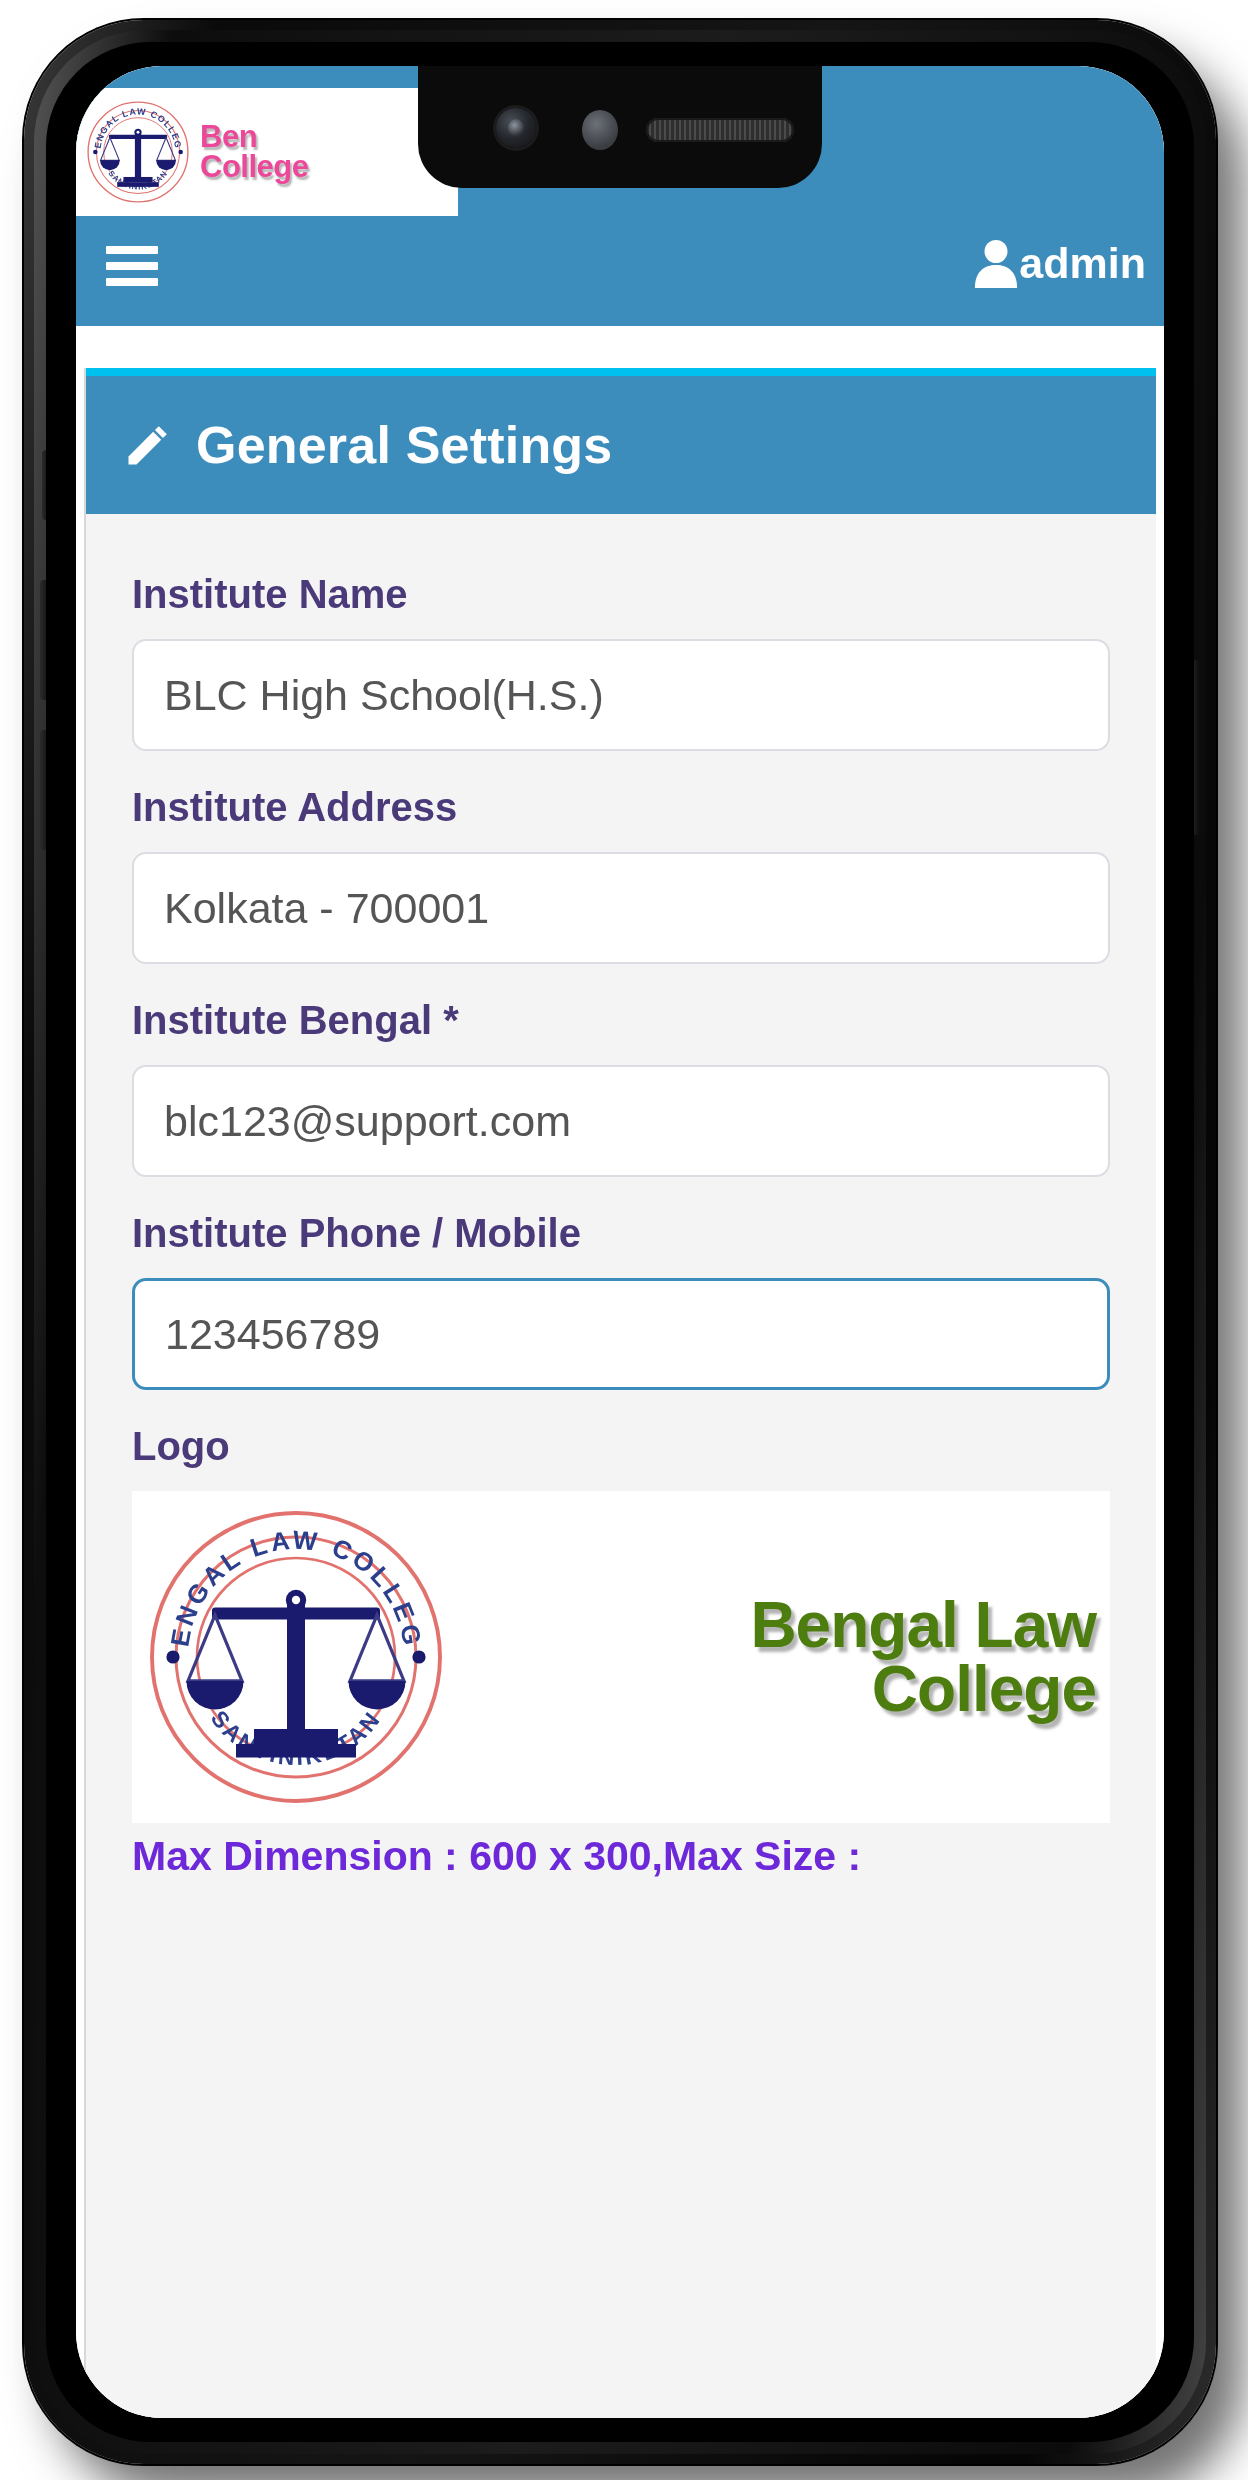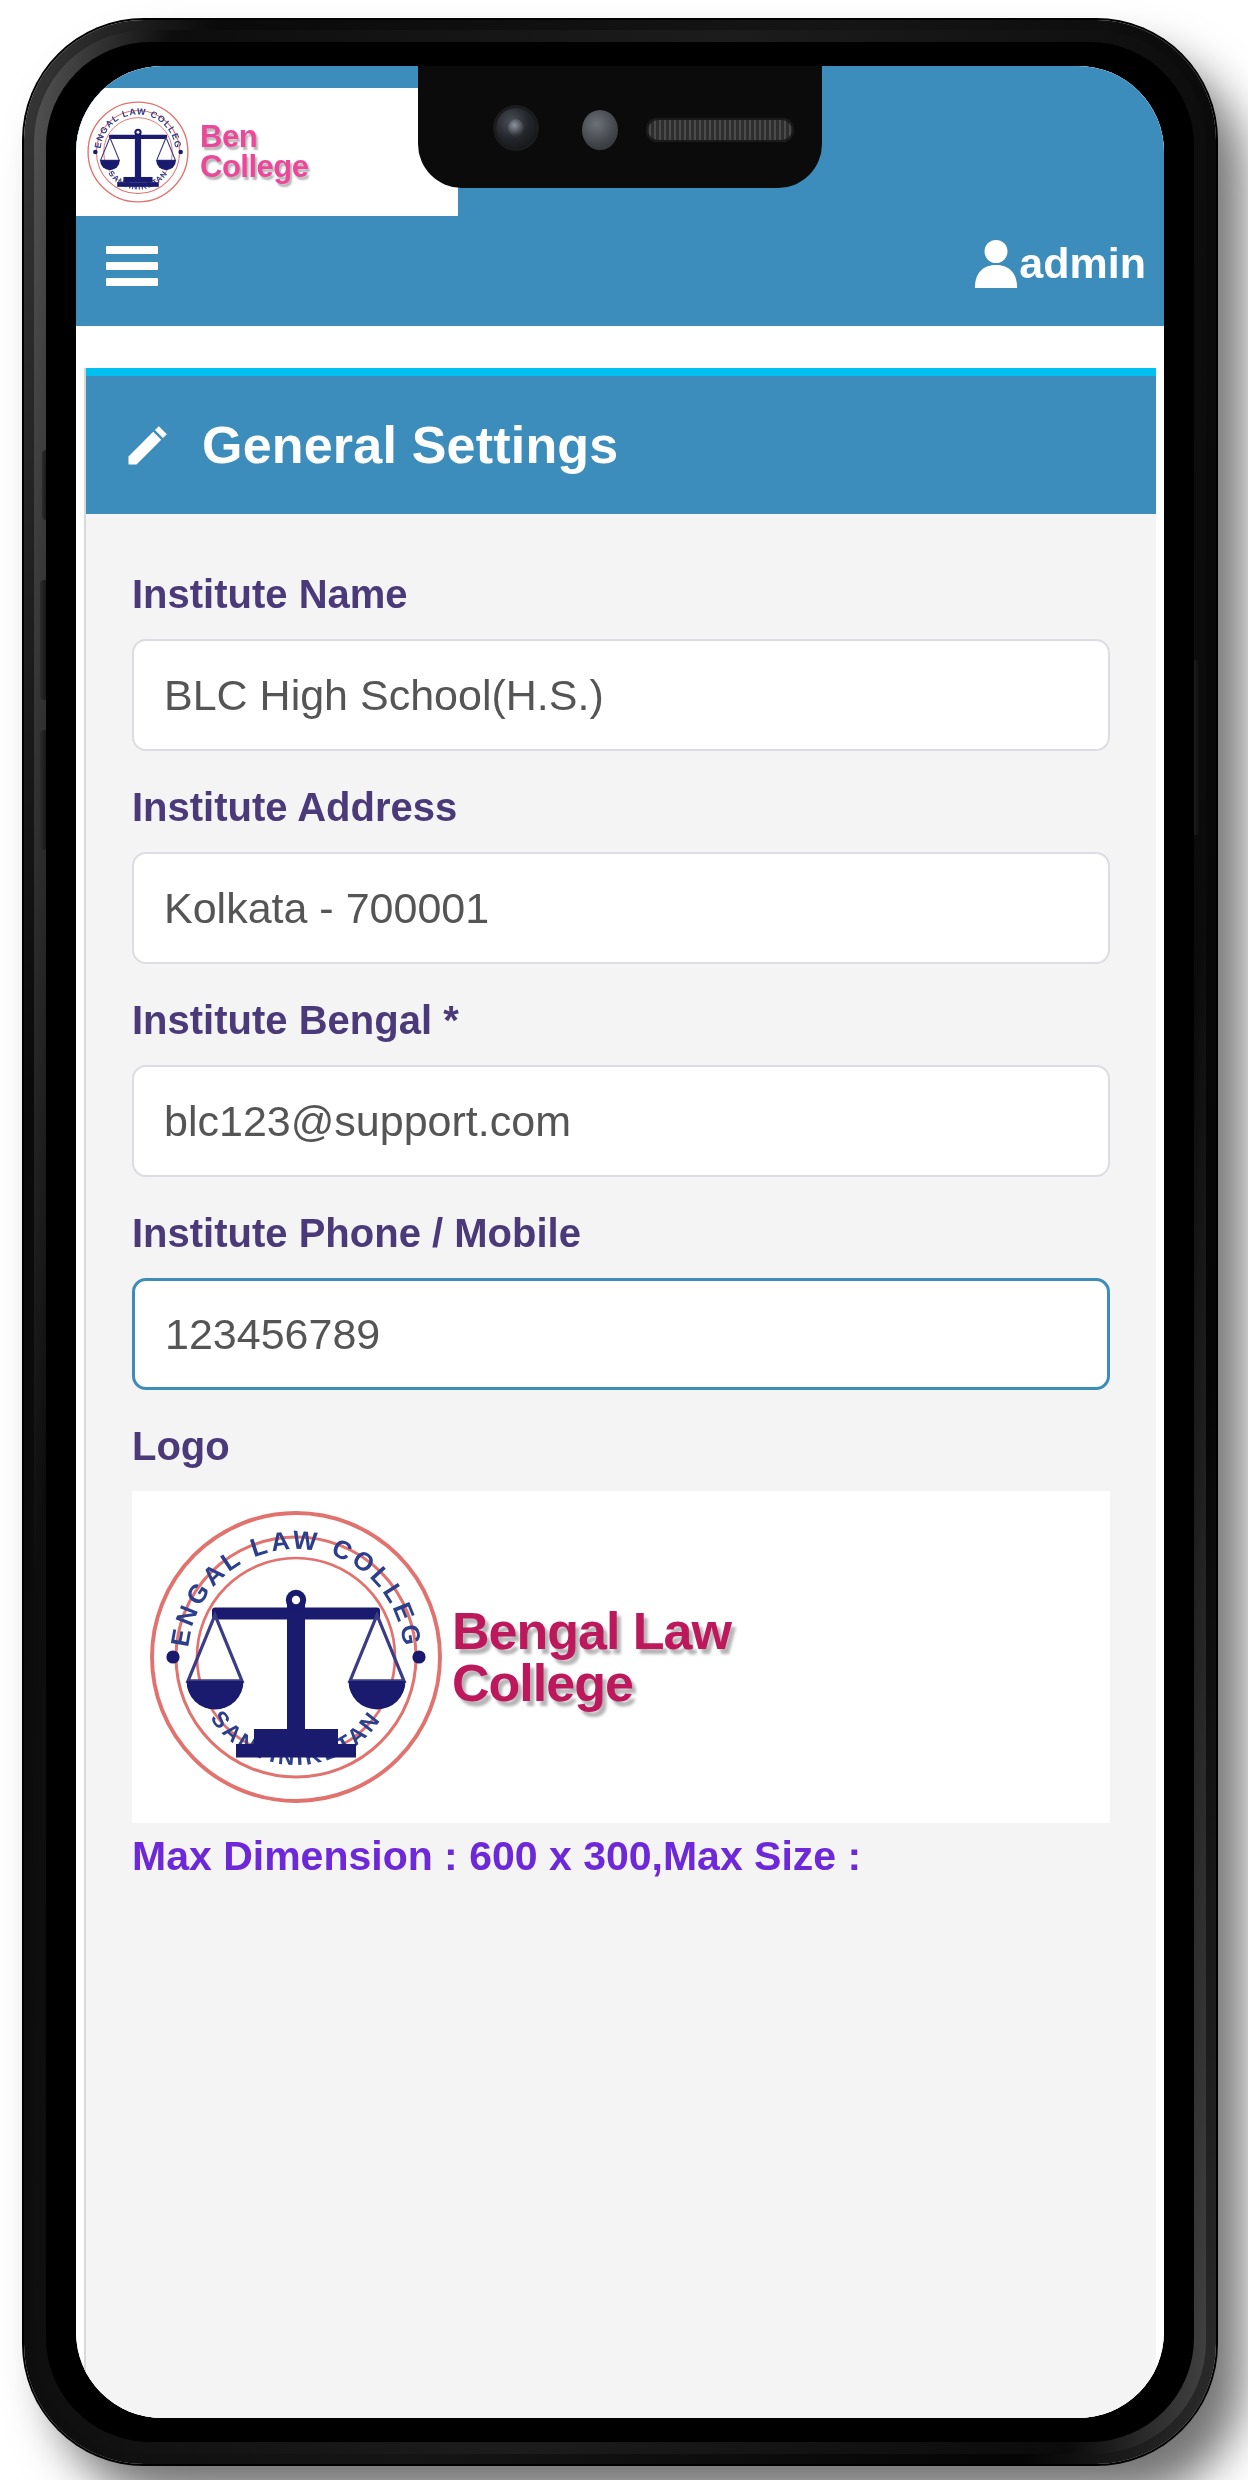--- a/index.html
+++ b/index.html
@@ -71,39 +71,39 @@
   #user-name{color:#fff;font-size:43px;font-weight:bold;}
 
   #white-gap{position:absolute;left:0;top:260px;width:100%;height:42px;background:#fff;}
 
   
   #content{position:absolute;left:8px;top:302px;width:1072px;bottom:0;background:#f4f4f4;
      border-left:2px solid #d8d8d8;box-sizing:border-box;}
 
   
   #panel-head{position:relative;height:146px;background:#3c8dbc;border-top:8px solid #00c0ef;
-     display:flex;align-items:center;padding-left:36px;box-sizing:border-box;gap:28px;text-align:right;}
+     display:flex;align-items:center;padding-left:36px;box-sizing:border-box;gap:22px;text-align:right;}
   #panel-title{color:#fff;font-size:52px;font-weight:bold;letter-spacing:.2px;}
 
   
   #form{padding:58px 46px 0 46px;}
   .field{margin-bottom:34px;}
   .field-label{color:#4b3a79;font-size:40px;font-weight:bold;margin-bottom:22px;}
   .field-input{width:100%;box-sizing:border-box;height:112px;background:#fff;
      border:2px solid #dcdde3;border-radius:14px;padding:0 30px;
      font-size:43px;color:#555;font-family:"Liberation Sans",sans-serif;display:flex;align-items:center;}
   .field-input.focused{border:3px solid #3c8dbc;}
 
   
   #logo-field{margin-bottom:0;}
   #logo-preview{width:100%;box-sizing:border-box;height:332px;background:#fff;
       display:flex;align-items:center;gap:6px;padding:6px 14px;}
   #logo-seal{width:300px;height:300px;flex:0 0 auto;position:relative;}
-  #logo-word{flex:1;text-align:left;font-size:52px;font-weight:bold;line-height:1.0;
-     color:#be185d;letter-spacing:-1px;text-shadow:4px 5px 3px rgba(130,130,130,.6);}
+  #logo-word{flex:1;text-align:right;font-size:64px;font-weight:bold;line-height:1.0;
+     color:#4d7c0f;letter-spacing:-1px;text-shadow:4px 5px 3px rgba(130,130,130,.6);}
   #logo-hint{margin-top:10px;font-size:41px;color:#6d28d9;white-space:nowrap;overflow:hidden;font-weight:bold;}
 
   
   .seal svg{width:100%;height:100%;display:block;}
 
   
   .pencil-icon svg{width:52px;height:52px;display:block;}
   .user-icon svg{width:46px;height:50px;display:block;}
 </style>
 </head>

